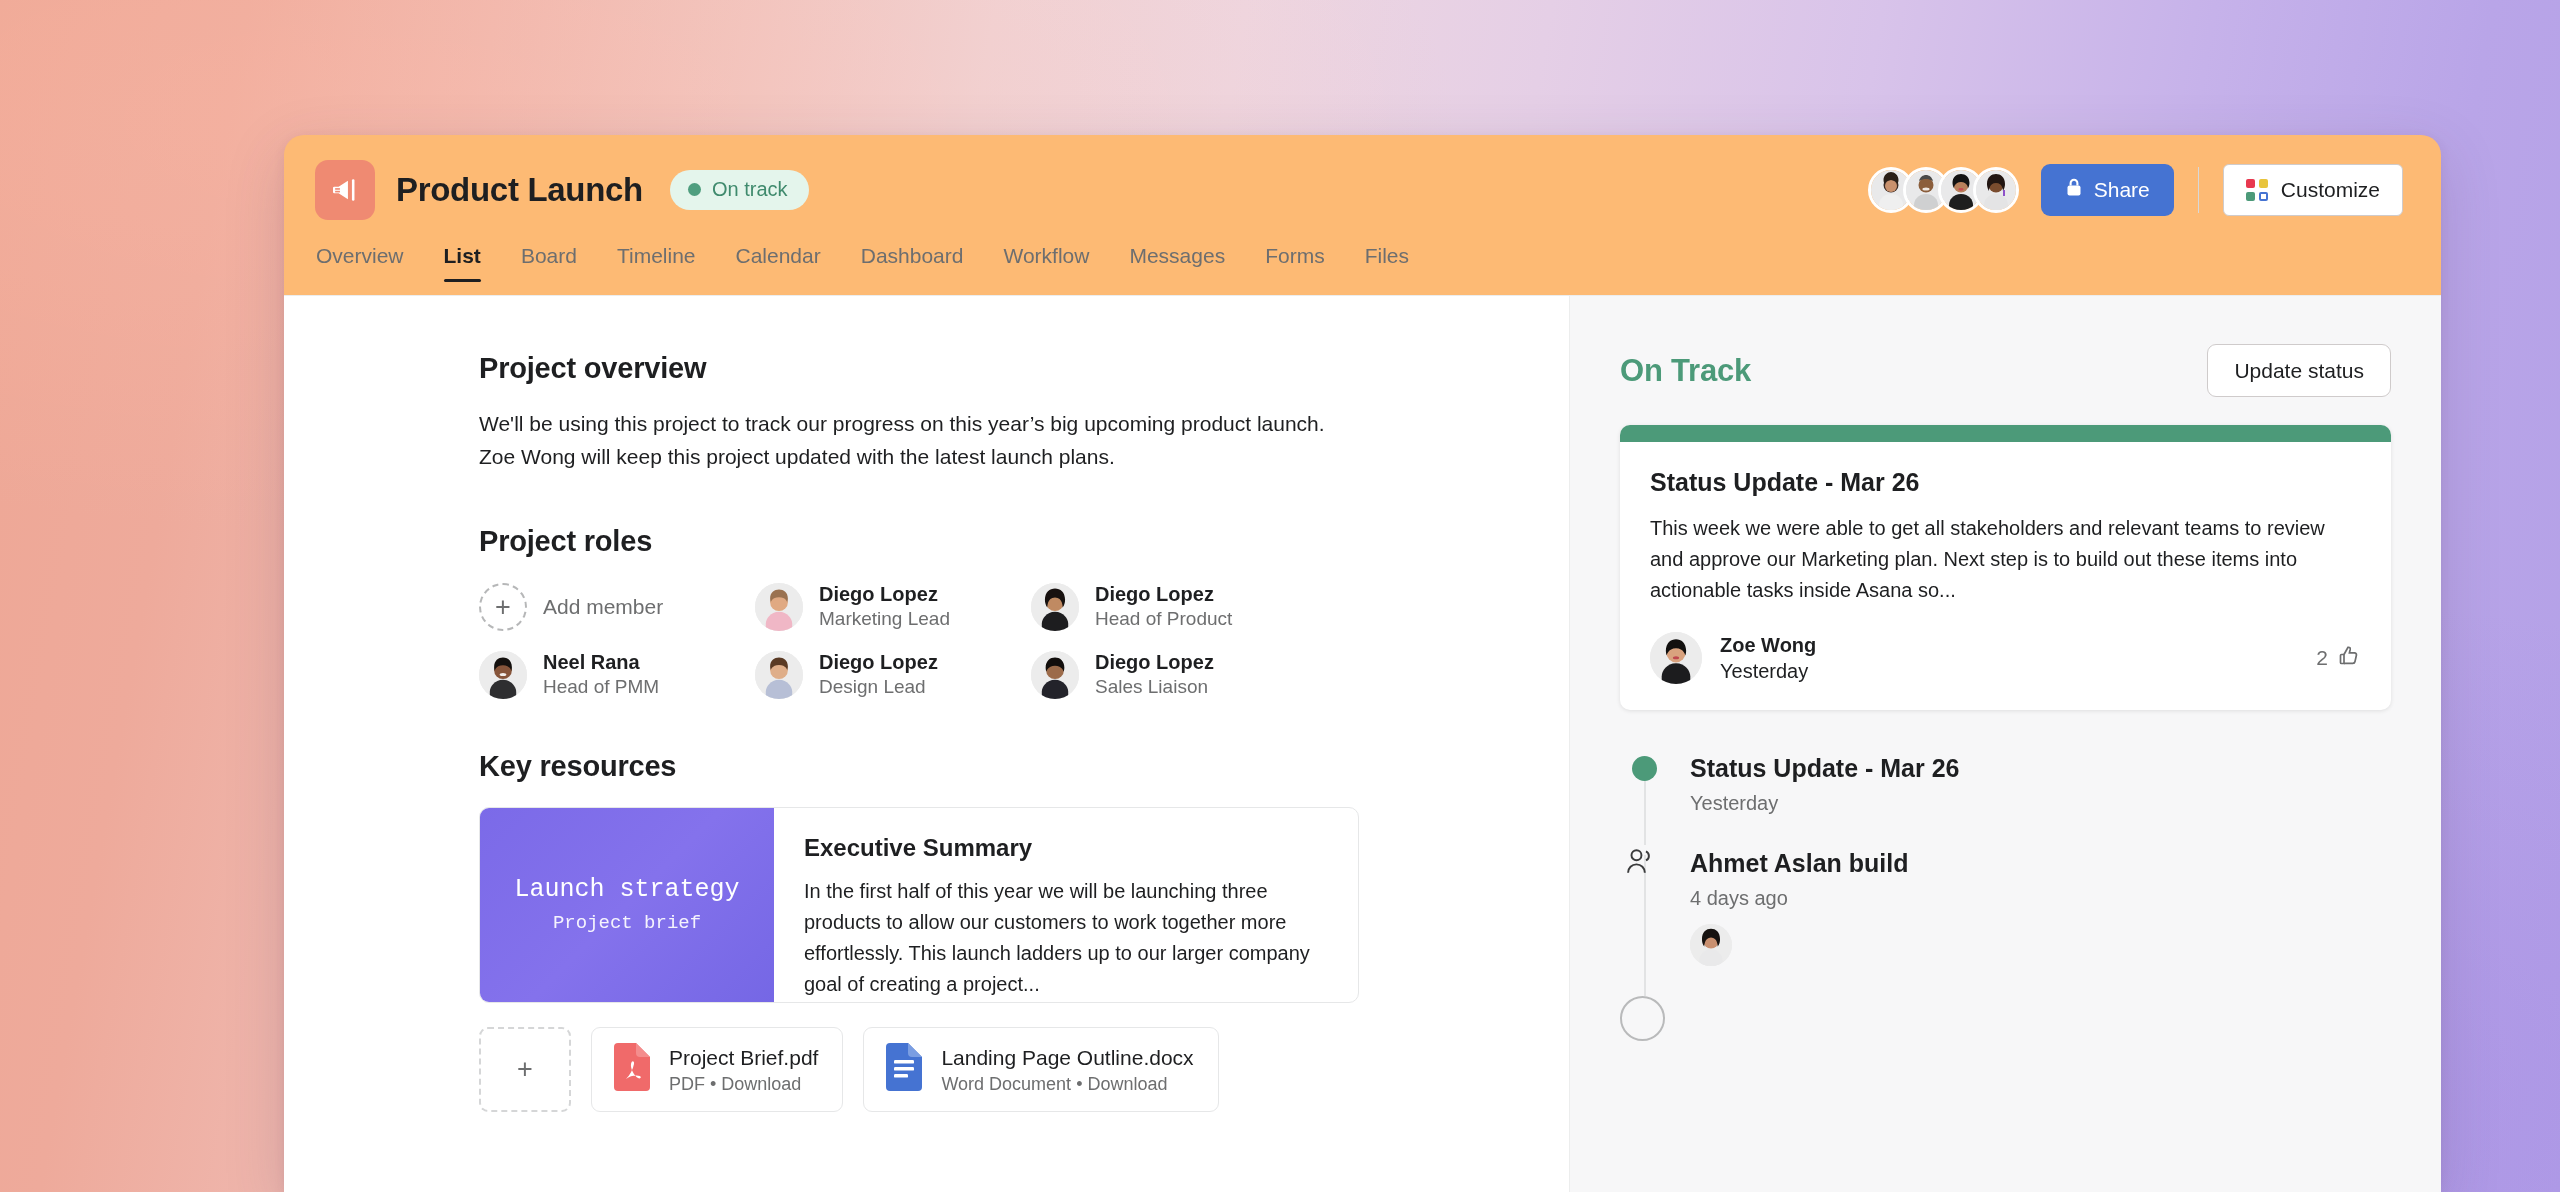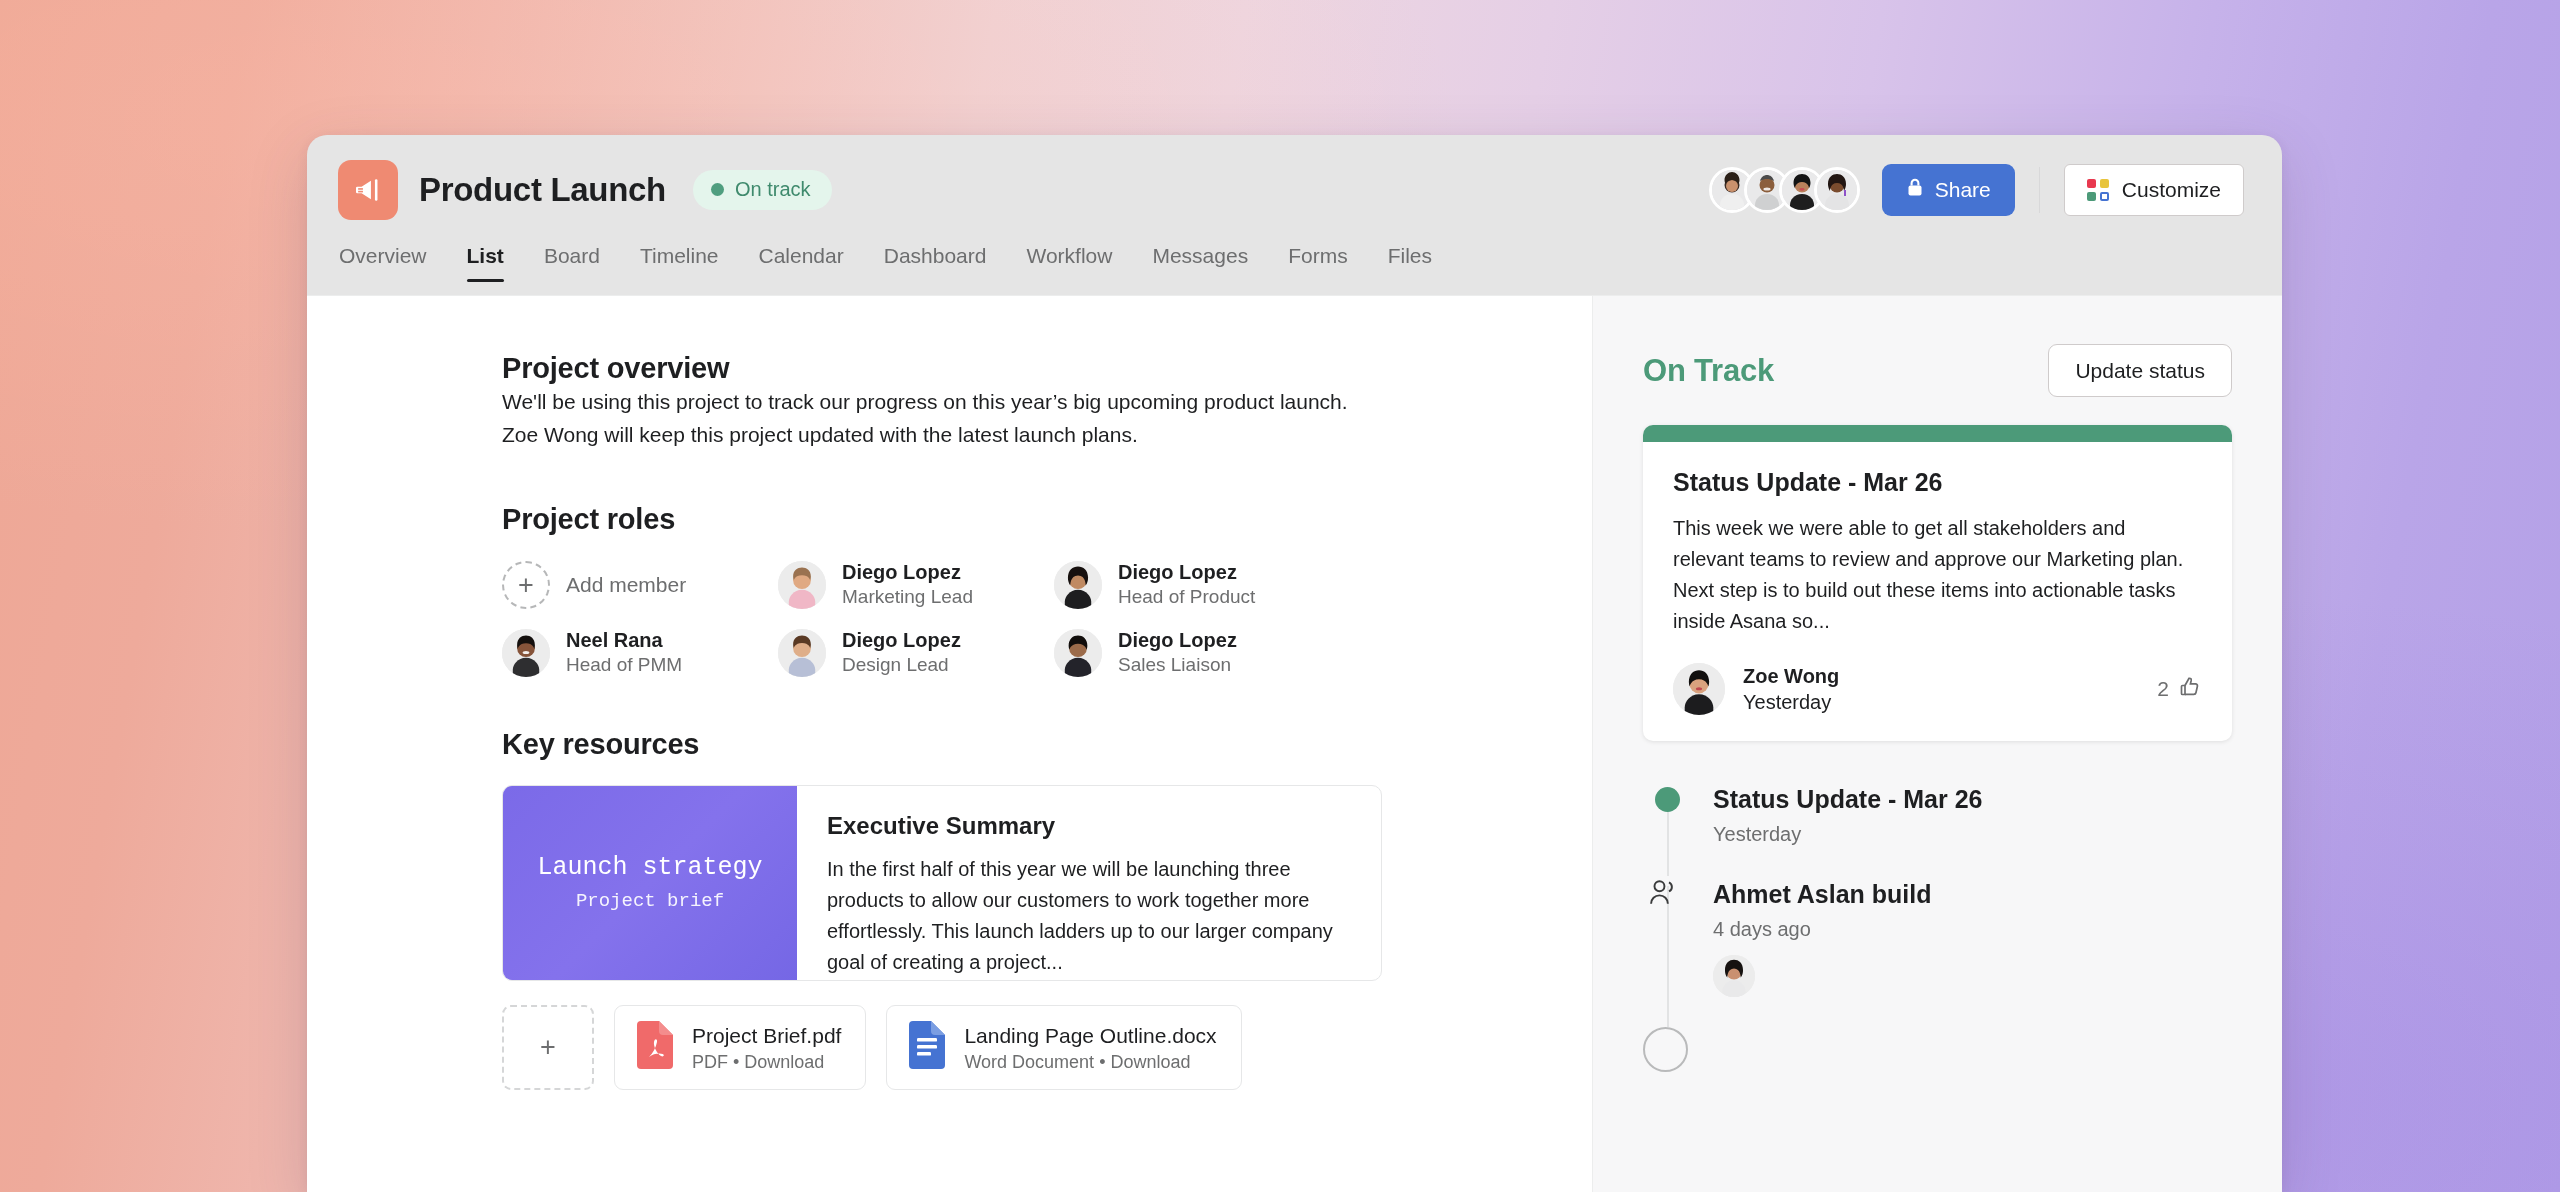--- a/index.html
+++ b/index.html
@@ -35,25 +35,25 @@
     inset: 0;
     background:
       radial-gradient(ellipse 60% 50% at 15% 10%, rgba(255,190,170,0.35), rgba(255,255,255,0) 70%),
       radial-gradient(ellipse 55% 60% at 88% 92%, rgba(150,120,225,0.28), rgba(255,255,255,0) 70%);
     pointer-events: none;
   }
 
   
   .app-window {
     position: absolute;
-    left: 307px;
+    left: 284px;
     top: 135px;
-    width: 1975px;
+    width: 2157px;
     height: 1057px;
-    background: #e5e5e5;
+    background: #fdba74;
     border-radius: 20px 20px 0 0;
     box-shadow: 0 18px 60px rgba(80, 50, 90, 0.18),
                 0 3px 12px rgba(80, 50, 90, 0.08);
     overflow: hidden;
     display: flex;
     flex-direction: column;
   }
 
   
   .topbar {
@@ -228,20 +228,21 @@
   .main-inner { padding: 0 70px 0 195px; }
 
   h2.section-h {
     font-size: 29px;
     font-weight: 700;
     color: #1e1f21;
     letter-spacing: -0.2px;
   }
 
   .overview-text {
+    margin-top: 22px;
     font-size: 21px;
     line-height: 1.58;
     color: #1e1f21;
     max-width: 870px;
   }
 
   
   .roles-h { margin-top: 52px; }
   .roles-grid {
     margin-top: 24px;

